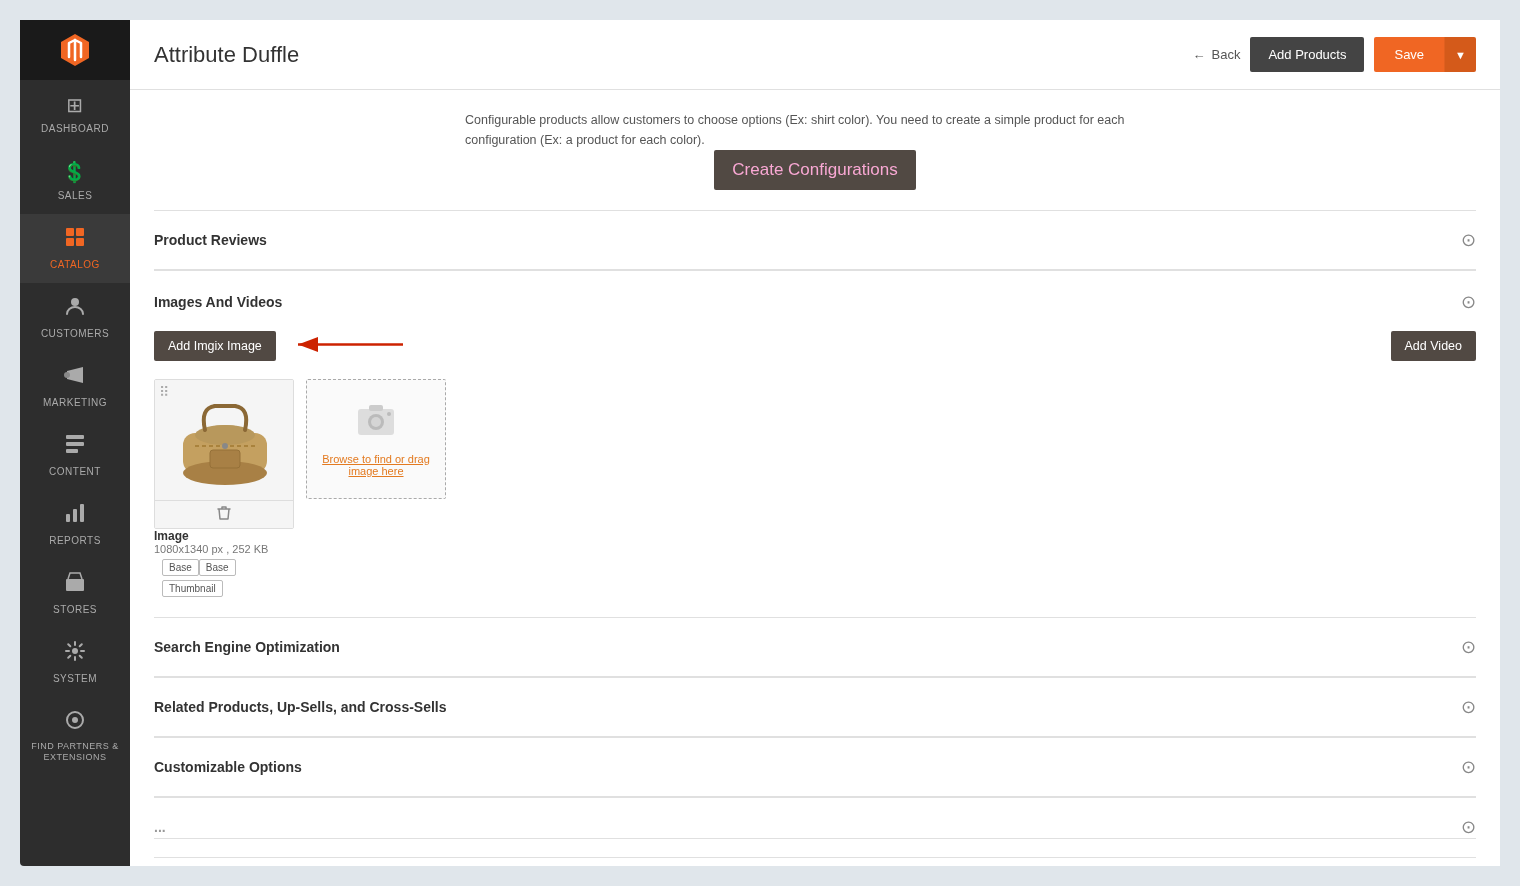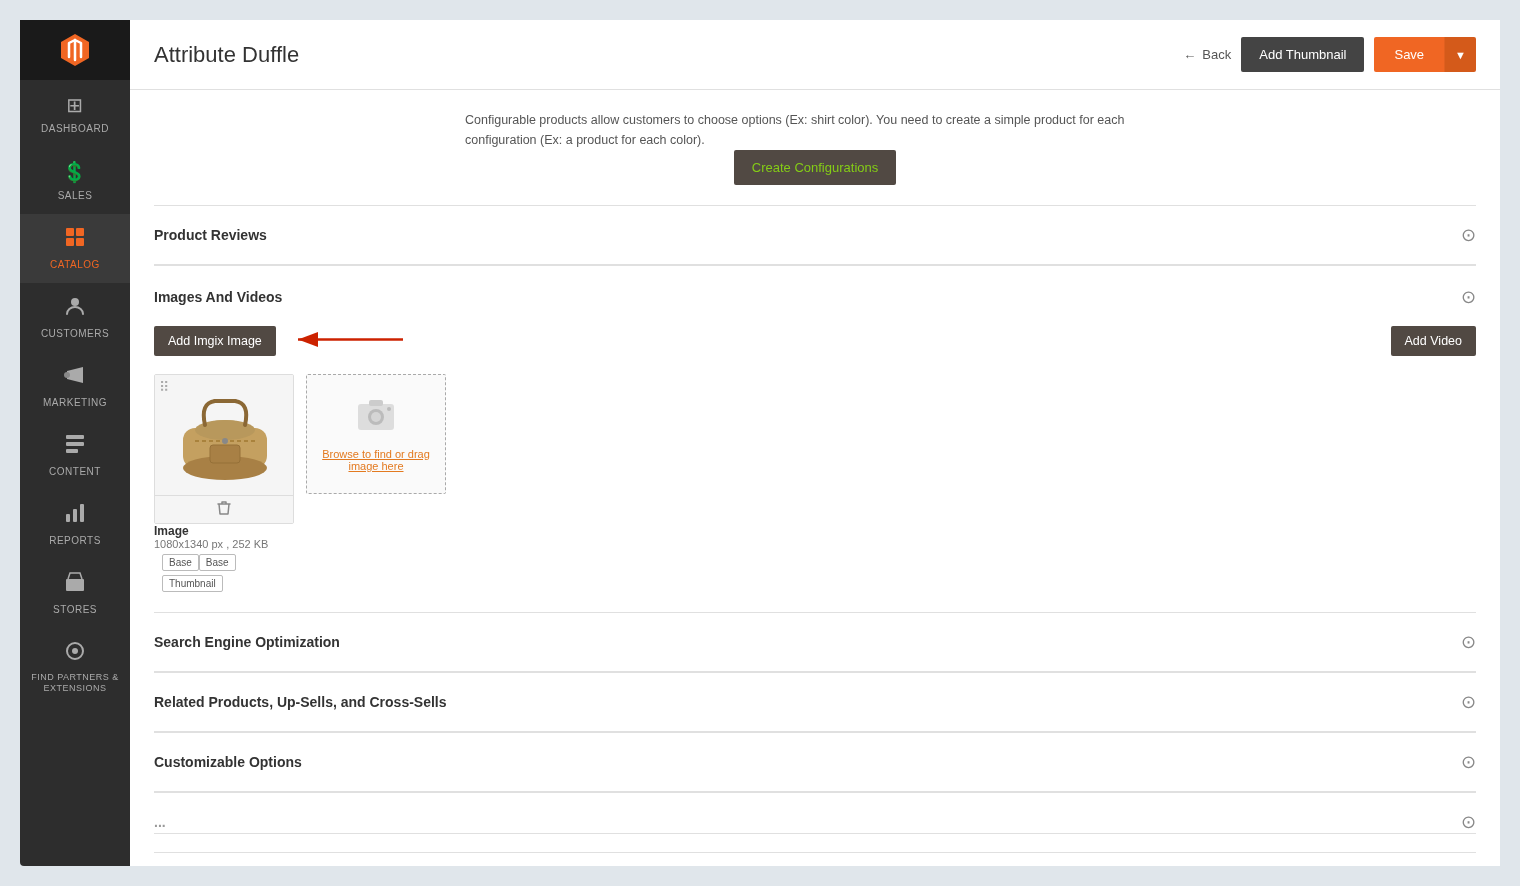--- a/index.html
+++ b/index.html
@@ -155,25 +155,25 @@
 
     .config-notice-text {
       font-size: 12.5px;
       color: #555;
       max-width: 700px;
       line-height: 1.6;
     }
 
     .btn-create-config {
       background: #514943;
-      color: #84cc16;
+      color: #f9a8d4;
       border: none;
       padding: 10px 18px;
       cursor: pointer;
-      font-size: 13px;
+      font-size: 17px;
       border-radius: 2px;
       white-space: nowrap;
     }
 
     
     .section-header {
       display: flex;
       align-items: center;
       justify-content: space-between;
       padding: 18px 0;
@@ -434,38 +434,47 @@
         <svg width="22" height="22" viewBox="0 0 22 22" fill="none">
             <rect x="2" y="8" width="18" height="12" rx="1" fill="#aaa"></rect>
             <path d="M4 8 L6 2 L16 2 L18 8" stroke="#aaa" stroke-width="1.5" fill="none"></path>
           </svg>
       </span>
       <span>STORES</span>
     </div>
     <div class="sidebar-item">
       <span class="icon">
         <svg width="22" height="22" viewBox="0 0 22 22" fill="none">
+            <circle cx="11" cy="11" r="3" fill="#aaa"></circle>
+            <path d="M11 2 L11 5 M11 17 L11 20 M2 11 L5 11 M17 11 L20 11 M4.2 4.2 L6.3 6.3 M15.7 15.7 L17.8 17.8 M17.8 4.2 L15.7 6.3 M6.3 15.7 L4.2 17.8" stroke="#aaa" stroke-width="2" stroke-linecap="round"></path>
+          </svg>
+      </span>
+      <span>SYSTEM</span>
+    </div>
+    <div class="sidebar-item">
+      <span class="icon">
+        <svg width="22" height="22" viewBox="0 0 22 22" fill="none">
             <circle cx="11" cy="11" r="8" stroke="#aaa" stroke-width="2" fill="none"></circle>
             <circle cx="11" cy="11" r="3" fill="#aaa"></circle>
           </svg>
       </span>
       <span style="font-size:9px; text-align:center; line-height:1.2;">FIND PARTNERS &amp; EXTENSIONS</span>
     </div>
   </div>
 
   <div class="main-content">
 
     <div class="page-header">
       <h1 class="page-title">Attribute Duffle</h1>
       <div class="header-actions">
         <button class="back-btn">
           <span>←</span>
           <span>Back</span>
         </button>
-        <button class="btn-dark">Add Thumbnail</button>
+        <button class="btn-dark">Add Products</button>
         <div class="btn-save-group">
           <button class="btn-save">Save</button>
           <button class="btn-save-dropdown">▼</button>
         </div>
       </div>
     </div>
 
     <div class="content-area">
 
       <div class="config-notice">

